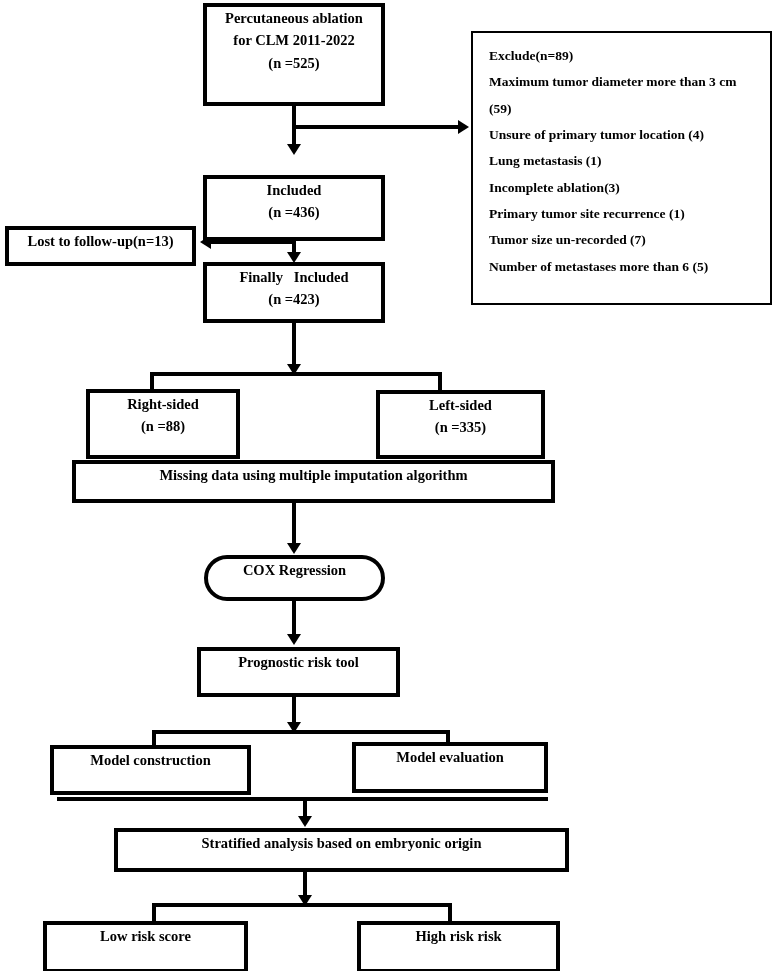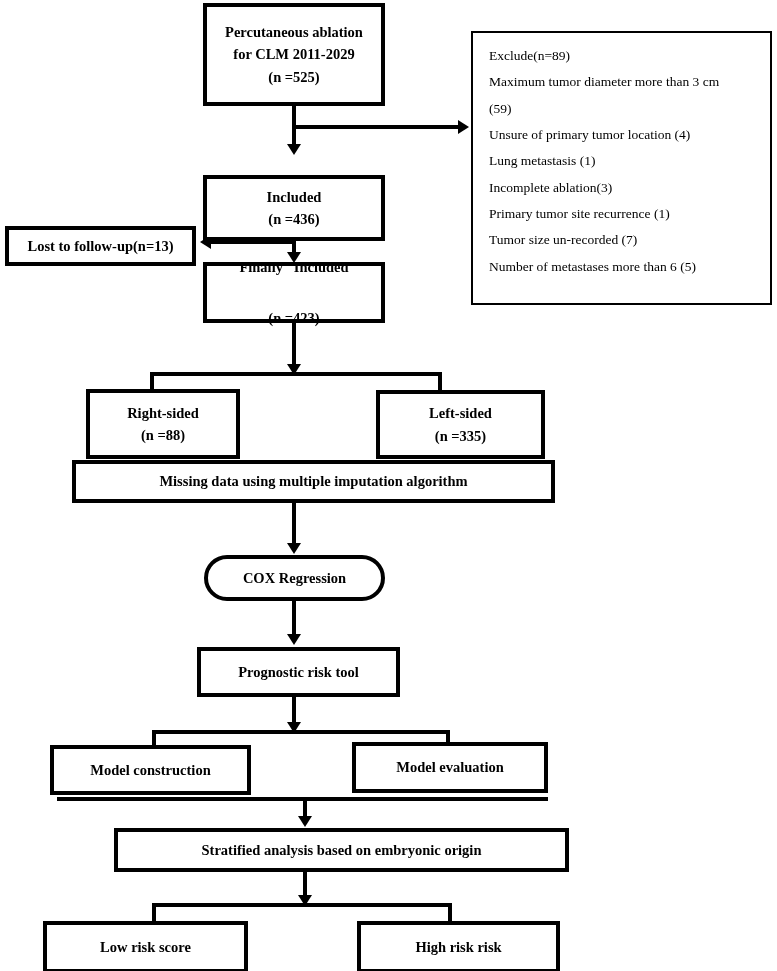--- a/index.html
+++ b/index.html
@@ -18,36 +18,35 @@
     overflow: hidden;
   }
   .node {
     position: absolute;
     box-sizing: border-box;
     background: #ffffff;
     border: 4px solid #000000;
     display: flex;
     flex-direction: column;
     align-items: center;
-    justify-content: center;
     text-align: center;
     font-weight: bold;
     color: #000000;
     font-size: 14.5px;
     line-height: 1.55;
     z-index: 3;
   }
   .node .ln { display: block; white-space: pre; }
   .sidebox {
     position: absolute;
     box-sizing: border-box;
     background: #ffffff;
     border: 2px solid #000000;
     padding: 10px 14px 8px 16px;
-    font-weight: normal;
+    font-weight: bold;
     color: #000000;
     font-size: 13.5px;
     line-height: 1.95;
     text-align: left;
     z-index: 3;
   }
   .sidebox .ln { display: block; white-space: nowrap; }
 
   
   .vline, .hline {
@@ -82,21 +81,21 @@
     z-index: 2;
   }
 </style>
 </head>
 <body>
 
 <div id="flowchart">
 
   <div class="node" style="left:203px; top:3px; width:182px; height:103px;">
     <span class="ln">Percutaneous ablation</span>
-    <span class="ln">for CLM 2011-2029</span>
+    <span class="ln">for CLM 2011-2022</span>
     <span class="ln">(n =525)</span>
   </div>
 
   <div class="vline" style="left:292px; top:106px; height:42px;"></div>
   <div class="arrow-down" style="left:287px; top:144px;"></div>
 
   <div class="hline" style="left:292px; top:125px; width:168px;"></div>
   <div class="arrow-right" style="left:458px; top:120px;"></div>
 
   <div class="sidebox" style="left:471px; top:31px; width:301px; height:274px;">
@@ -119,21 +118,21 @@
   <div class="vline" style="left:292px; top:221px; height:36px;"></div>
   <div class="arrow-down" style="left:287px; top:252px;"></div>
 
   <div class="hline" style="left:211px; top:240px; width:83px;"></div>
   <div class="arrow-left" style="left:200px; top:235px;"></div>
 
   <div class="node" style="left:5px; top:226px; width:191px; height:40px;">
     <span class="ln">Lost to follow-up(n=13)</span>
   </div>
 
-  <div class="node" style="left:203px; top:262px; width:182px; height:61px;gap:28px;">
+  <div class="node" style="left:203px; top:262px; width:182px; height:61px;">
     <span class="ln">Finally   Included</span>
     <span class="ln">(n =423)</span>
   </div>
 
   <div class="vline" style="left:292px; top:323px; height:48px;"></div>
   <div class="arrow-down" style="left:287px; top:364px;"></div>
 
   <div class="hline" style="left:150px; top:372px; width:292px;"></div>
   <div class="vline" style="left:150px; top:372px; height:20px;"></div>
   <div class="vline" style="left:438px; top:372px; height:20px;"></div>

